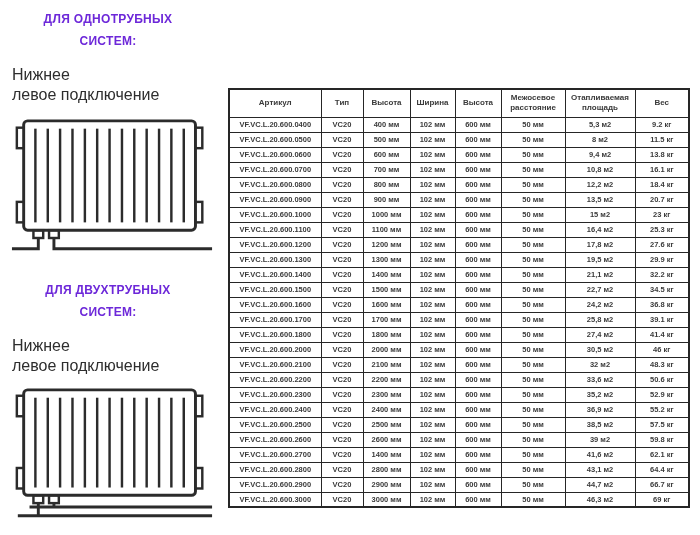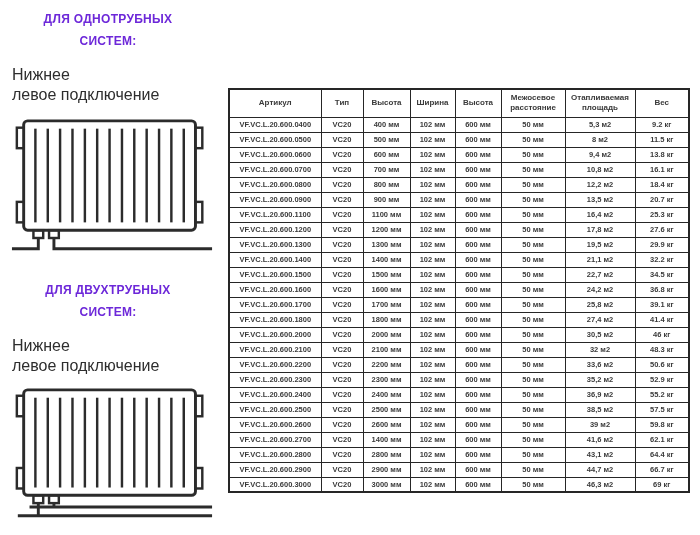--- a/index.html
+++ b/index.html
@@ -240,20 +240,30 @@
           <td>VF.VC.L.20.600.0900</td>
           <td>VC20</td>
           <td>900 мм</td>
           <td>102 мм</td>
           <td>600 мм</td>
           <td>50 мм</td>
           <td>13,5 м2</td>
           <td>20.7 кг</td>
         </tr>
         <tr>
+          <td>VF.VC.L.20.600.1000</td>
+          <td>VC20</td>
+          <td>1000 мм</td>
+          <td>102 мм</td>
+          <td>600 мм</td>
+          <td>50 мм</td>
+          <td>15 м2</td>
+          <td>23 кг</td>
+        </tr>
+        <tr>
           <td>VF.VC.L.20.600.1100</td>
           <td>VC20</td>
           <td>1100 мм</td>
           <td>102 мм</td>
           <td>600 мм</td>
           <td>50 мм</td>
           <td>16,4 м2</td>
           <td>25.3 кг</td>
         </tr>
         <tr>

